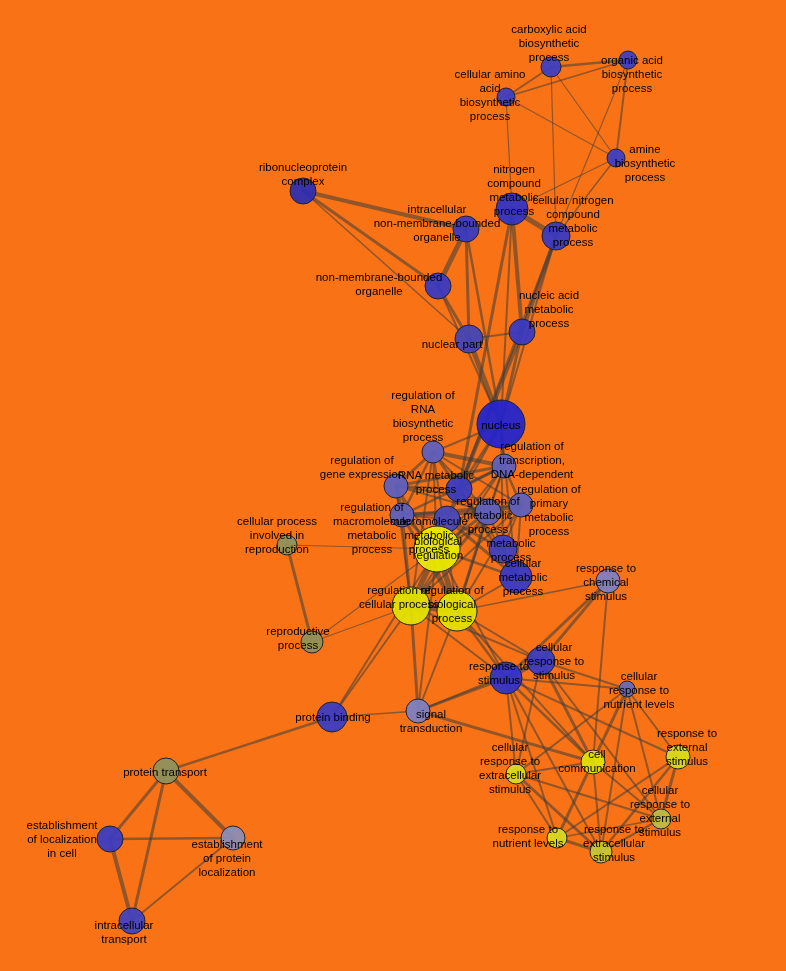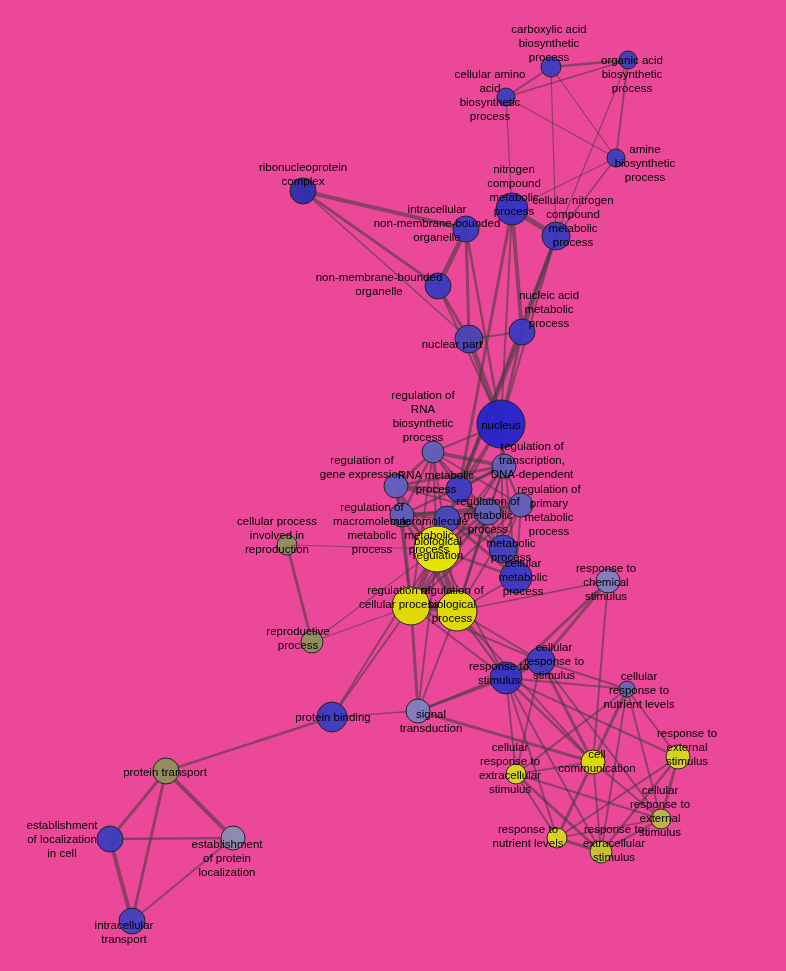--- a/index.html
+++ b/index.html
@@ -4,21 +4,21 @@
 <style>
   html, body {
     margin: 0;
     padding: 0;
     background: #ffffff;
   }
   .canvas {
     position: relative;
     width: 786px;
     height: 971px;
-    background: #ec4899;
+    background: #f97316;
     overflow: hidden;
   }
   svg text {
     font-family: "Liberation Sans", sans-serif;
     font-size: 11.5px;
     fill: #000000;
     text-anchor: middle;
   }
   svg circle.node {
     stroke: #222222;

